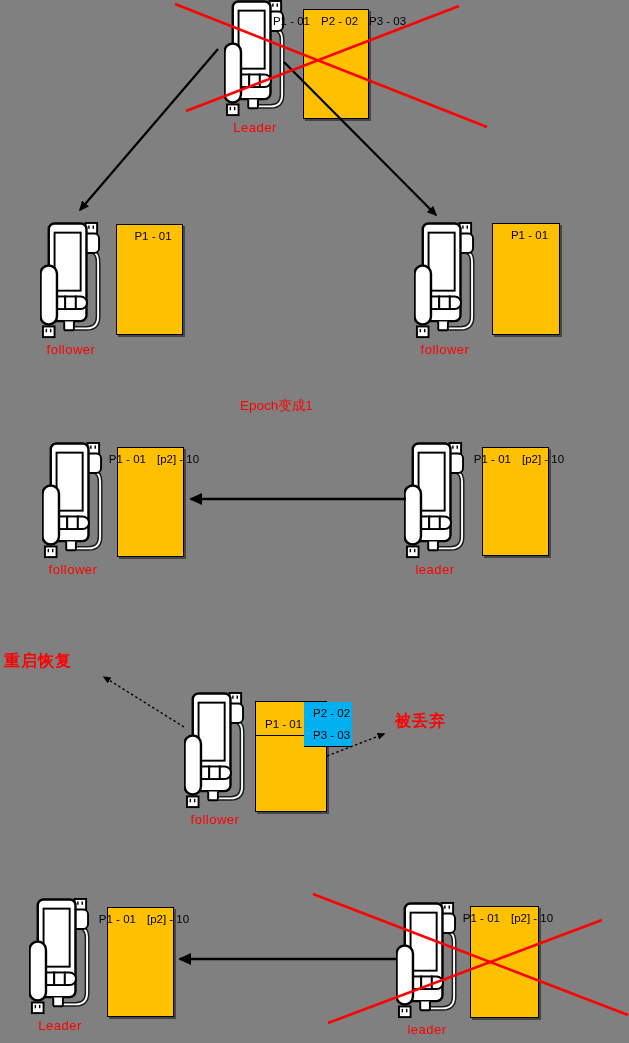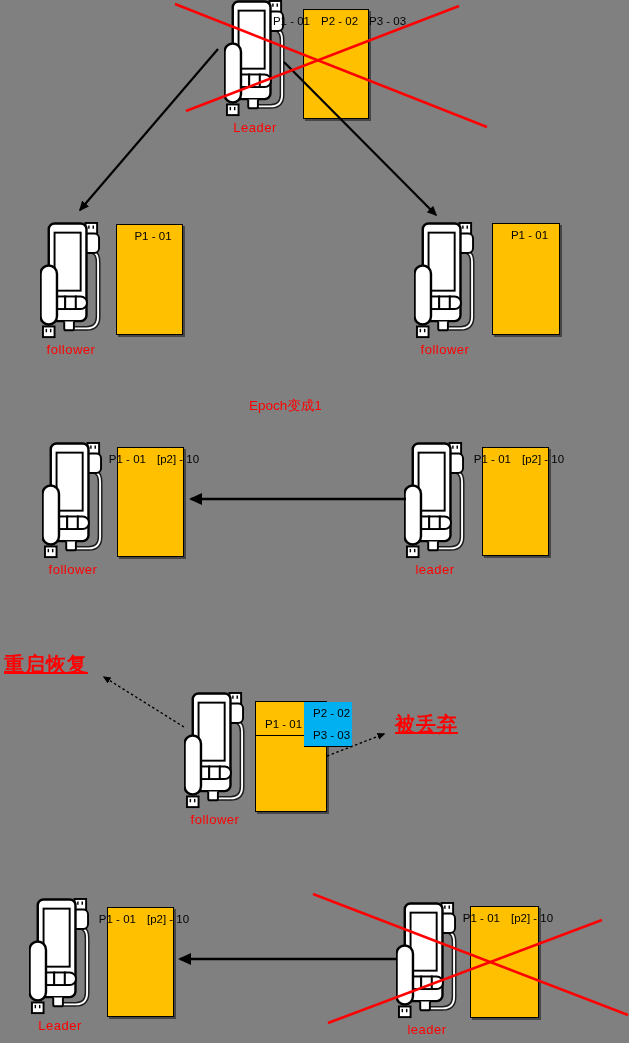--- a/index.html
+++ b/index.html
@@ -25,21 +25,21 @@
   .entry{padding:2.5px 2px 2.5px 9px;line-height:1.45;white-space:nowrap;}
   
   .box.segmented{justify-content:flex-start;padding:0;}
   .band{display:flex;flex-direction:column;justify-content:center;}
   .band.top{height:33px;justify-content:flex-end;border-bottom:1px solid #000;}
   .band.blue{height:44px;background:var(--box-blue,#00B0F0);border-bottom:1px solid #000;}
   .band.bottom{flex:1;}
   
   .note{position:absolute;color:var(--accent-red,#f00);white-space:nowrap;}
   .note.small{font-size:13.5px;}
-  .note.big{font-size:20px;font-weight:bold;letter-spacing:1px;text-decoration:underline;}
+  .note.big{font-size:16px;font-weight:bold;letter-spacing:1px;}
   
   .overlay{position:absolute;left:0;top:0;z-index:5;pointer-events:none;}
 </style>
 </head>
 <body>
 
 <div class="stage" style="--background: #808080; --box-orange: #FFC000; --box-blue: #00B0F0; --accent-red: #FF0000; --line-black: #000000;">
 
   <svg width="0" height="0" style="position:absolute">
     <defs>
@@ -89,21 +89,21 @@
   <div class="node" style="left:414px;top:222px">
     <svg class="pc">
         <use href="#pc"></use>
       </svg>
     <div class="nlabel">follower</div>
   </div>
   <div class="box" style="left:492px;top:223px;width:66px;height:110px">
     <div class="entry">P1 - 01</div>
   </div>
 
-  <div class="note small" style="left:249px;top:397px">Epoch变成1</div>
+  <div class="note small" style="left:240px;top:397px">Epoch变成1</div>
 
   <div class="node" style="left:42px;top:442px">
     <svg class="pc">
         <use href="#pc"></use>
       </svg>
     <div class="nlabel">follower</div>
   </div>
   <div class="box" style="left:117px;top:447px;width:65px;height:108px">
     <div class="entry">P1 - 01</div>
     <div class="entry">[p2] - 10</div>

